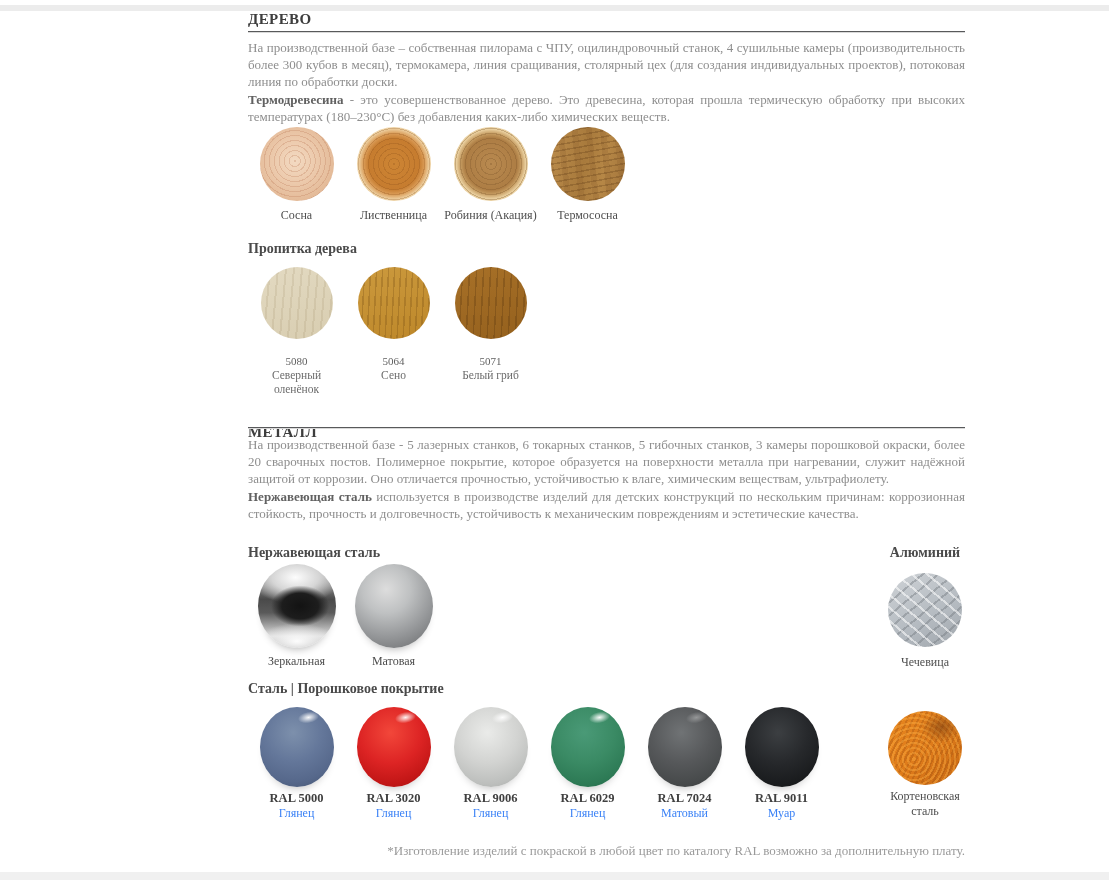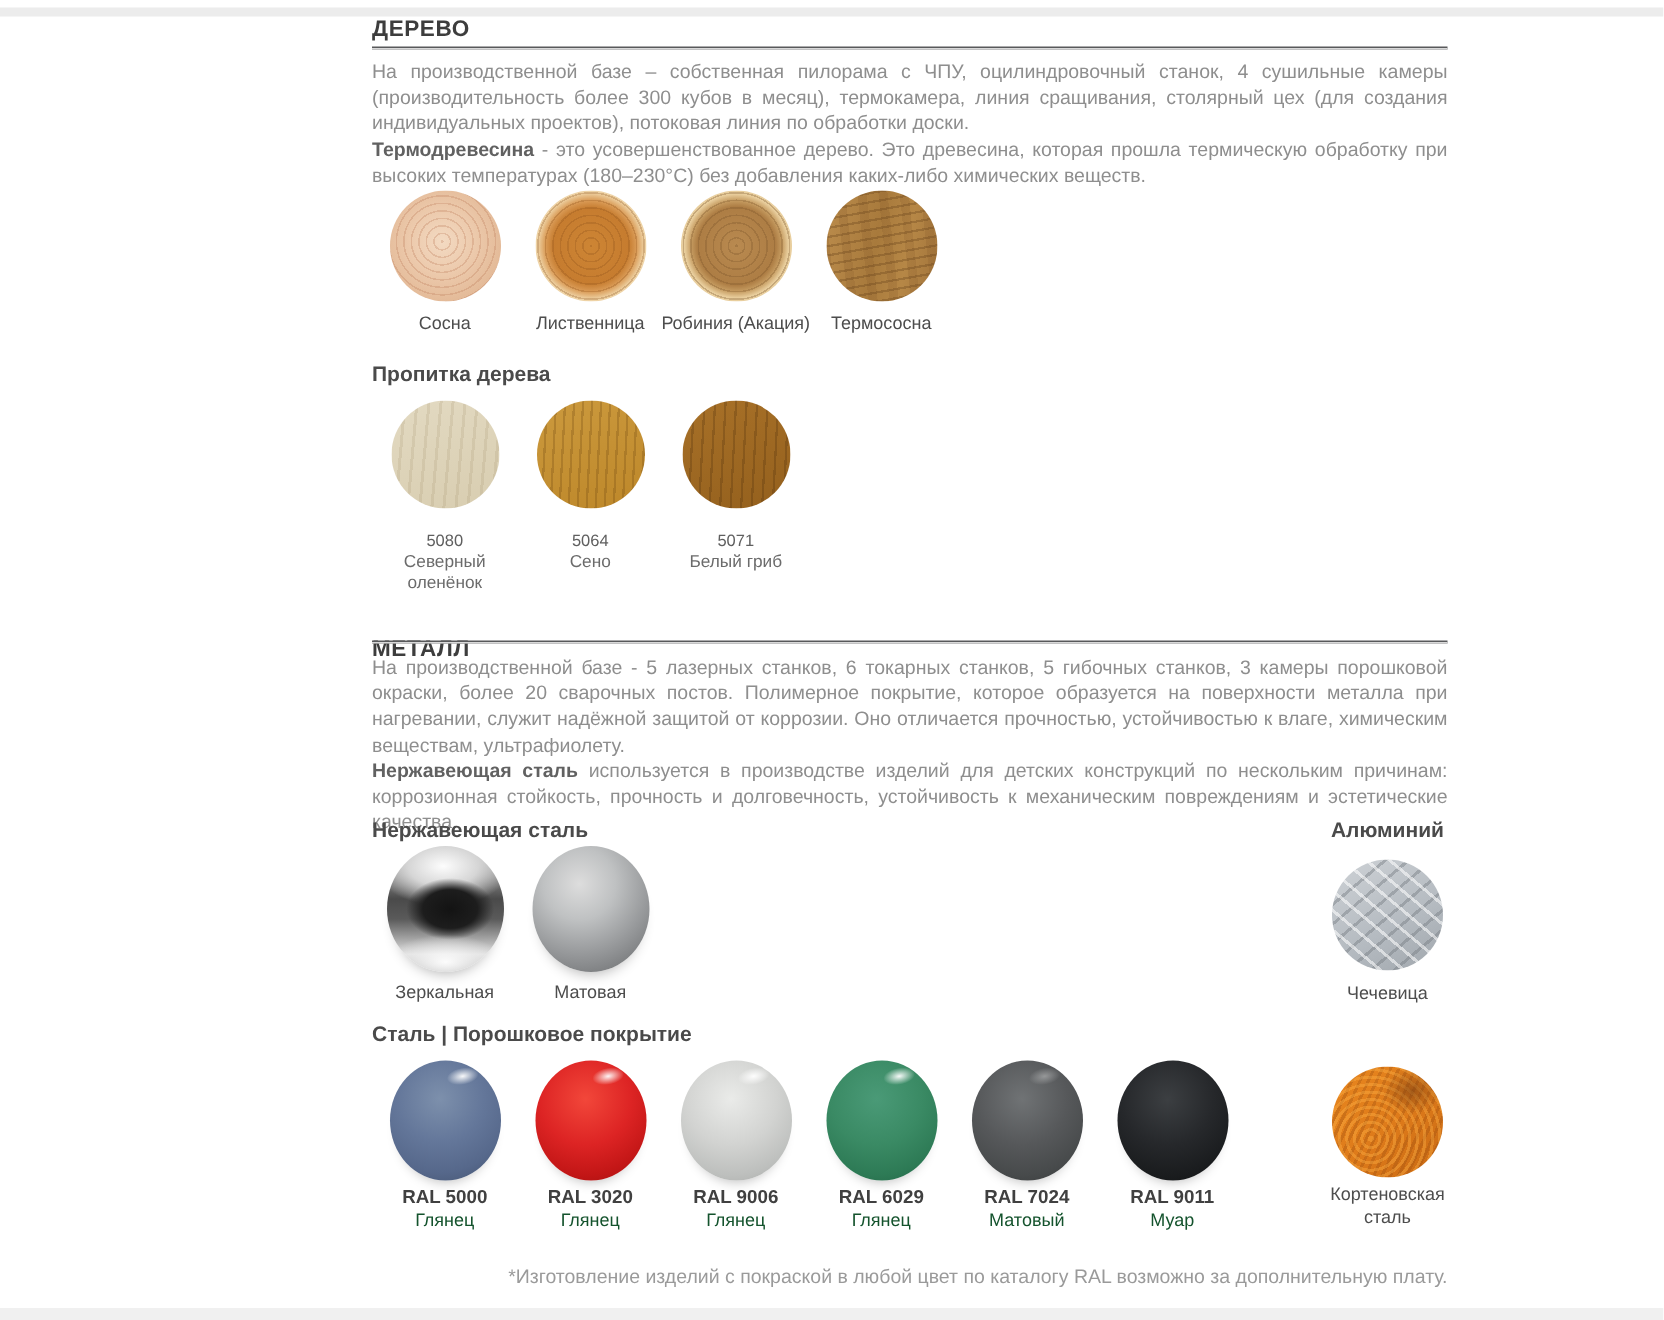--- a/index.html
+++ b/index.html
@@ -4,21 +4,21 @@
 <style>
   * { margin:0; padding:0; box-sizing:border-box; }
   html,body { width:1109px; height:880px; background:#ffffff; overflow:hidden;
               font-family:"Liberation Sans", sans-serif; }
   .page { position:relative; width:1109px; height:880px; background:#fff; }
 
   .strip { position:absolute; left:0; width:1109px; background:#ececec; }
   .strip.top { top:5px; height:6px; }
   .strip.bottom { top:872px; height:8px; background:#f0f0f0; }
 
-  .content { position:absolute; left:248px; top:0; width:717px; height:688px; }
+  .content { position:absolute; left:248px; top:0; width:717px; height:688px;font-family:Liberation Serif, serif; }
 
   .sec-title { position:absolute; left:0; font-size:15px; font-weight:bold; color:#3d3d3d; letter-spacing:.4px; }
   .sec-hr { position:absolute; left:0; width:717px; height:2px; background:#58595b; border-bottom:1px solid #d9d9d9; }
 
   .para { position:absolute; left:0; width:717px; font-size:13px; line-height:17.2px;
           color:#8e8e8e; text-align:justify; }
   .para .lead { color:#616161; font-weight:bold; }
 
   .sub-title { position:absolute; font-size:14px; font-weight:bold; color:#4a4a4a; }
 
@@ -29,21 +29,21 @@
   .c74 { width:74px; height:74px; }
   .c72 { width:72px; height:72px; }
 
   .cap { margin-top:7px; font-size:12px; color:#4d4d4d; text-align:center; line-height:14px; white-space:nowrap; }
   .cap-grey { margin-top:15px; font-size:11.5px; color:#6b6b6b; text-align:center; line-height:14px; }
   .cap-grey .code { font-size:11px; color:#5f5f5f; }
   .cap-grey .nm { white-space:normal; width:92px; }
 
   .ral-cap { margin-top:4px; text-align:center; line-height:15px; }
   .ral-cap .code { font-size:12.5px; font-weight:bold; color:#404040; white-space:nowrap; }
-  .ral-cap .fin { font-size:12px; color:#14532d; }
+  .ral-cap .fin { font-size:12px; color:#3b82f6; }
 
   
   .wood-pine { background:
       repeating-radial-gradient(circle at 47% 46%, rgba(186,120,86,.28) 0 1px, rgba(0,0,0,0) 1px 5px),
       radial-gradient(circle at 47% 46%, #f3dac2 0%, #ecc9ab 40%, #e4bb99 70%, #d9a987 88%, #c79273 96%, #ad7c60 100%); }
   .wood-robinia { background:
       repeating-radial-gradient(circle at 50% 50%, rgba(120,82,40,.30) 0 1px, rgba(0,0,0,0) 1px 5px),
       radial-gradient(circle at 50% 50%, #b98a50 0%, #ad7d44 50%, #c59b60 58%, #e8cd9c 66%, #ead2a2 78%, #c9a166 85%, #7c5527 93%, #43301a 97%, #2e2212 100%); }
   .wood-larch { background:
       repeating-radial-gradient(circle at 50% 50%, rgba(140,80,25,.28) 0 1px, rgba(0,0,0,0) 1px 5px),

